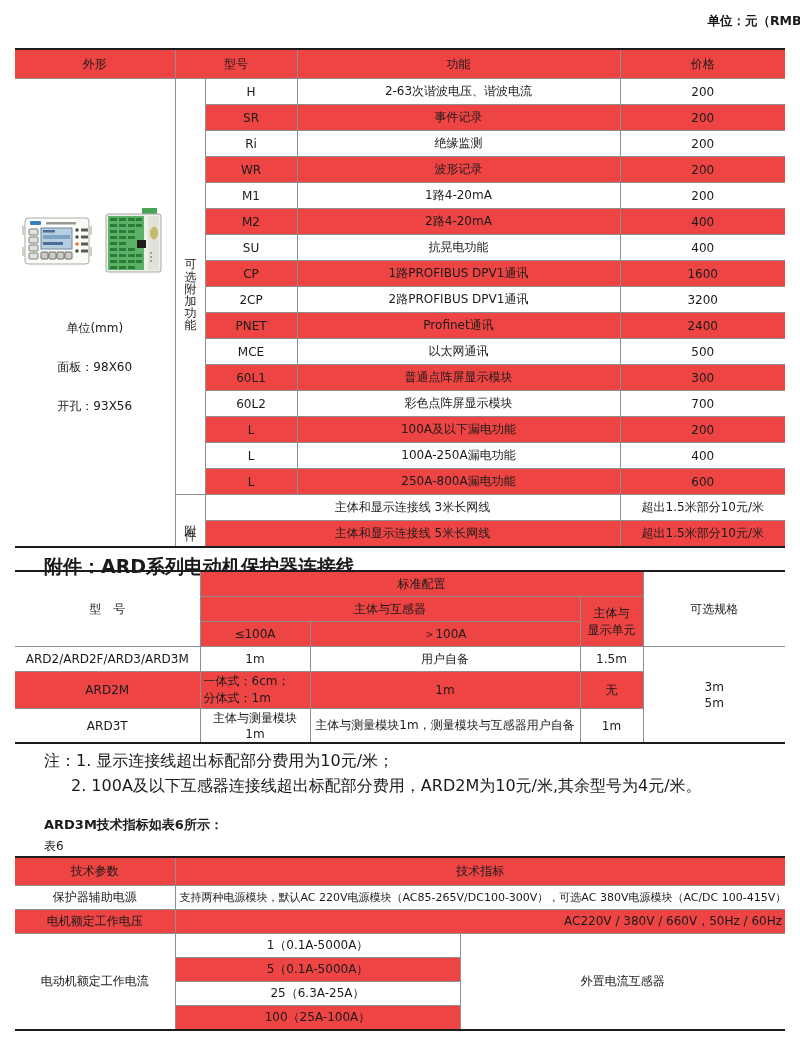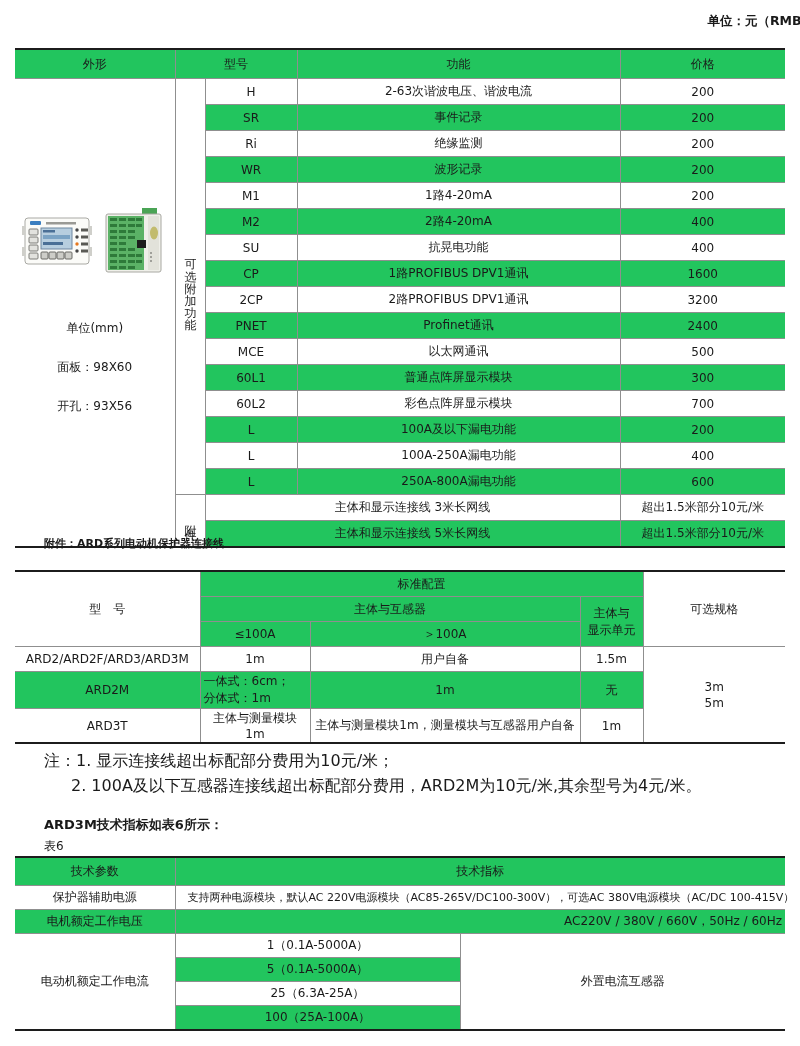--- a/index.html
+++ b/index.html
@@ -4,21 +4,21 @@
 <style>
   html,body{margin:0;padding:0;background:#fff;}
   body{width:800px;height:1046px;position:relative;overflow:hidden;
        font-family:"DejaVu Sans",sans-serif;color:#1a1a1a;}
   .abs{position:absolute;margin-left:29px;}
   
   table{border-collapse:collapse;table-layout:fixed;position:absolute;left:15px;width:770px;
         font-size:12px;border-top:2px solid #1c1c1c;border-bottom:2px solid #1c1c1c;
         border-left:hidden;border-right:hidden;}
   td{border:1px solid #8f8f8f;text-align:center;vertical-align:middle;padding:1px 3px;}
-  .g{background:#22c55e;}
+  .g{background:#ef4444;}
   .pre{white-space:pre-line;}
   .left{text-align:left;}
   
   #table1{top:48px;}
   #table1 thead td{height:26px;}
   #table1 tbody td{height:23px;}
   .vtext{padding:0;}
   .vtext span{writing-mode:vertical-rl;text-orientation:upright;letter-spacing:12px;}
   .vtext2 span{writing-mode:vertical-rl;text-orientation:upright;letter-spacing:5px;}
   
@@ -28,28 +28,28 @@
   
   #table2{top:570px;}
   #table2 td{height:22px;}
   #table2 .tall{height:34px;}
   .optcell{line-height:16px;}
   
   #notes{top:748px;left:15px;font-size:16px;line-height:25px;}
   #notes .indent{padding-left:27px;}
   
   #unit-note{top:13px;left:15px;width:770px;text-align:right;font-size:12.5px;font-weight:bold;}
-  #cable-title{top:536px;left:15px;font-size:11px;font-weight:bold;}
+  #cable-title{top:554px;left:15px;font-size:19px;font-weight:bold;}
   #spec-intro{top:816px;left:15px;font-size:13px;font-weight:bold;}
   #table6-caption{top:838px;left:15px;width:770px;text-align:left;font-size:12px;}
   
   #table3{top:856px;}
   #table3 td{height:21px;}
   #table3 .h1{height:25px;}
-  .smallfit{font-size:11px;white-space:nowrap;padding-left:12px;margin-top:30px;}
+  .smallfit{font-size:11px;white-space:nowrap;padding-left:4px;margin-top:30px;}
   .pad25{padding-left:11px;text-align:right;}
 </style>
 </head>
 <body>
 
 <div class="abs" id="unit-note">单位：元（RMB）</div>
 
 <table id="table1">
   <colgroup>
       <col style="width:160px">

